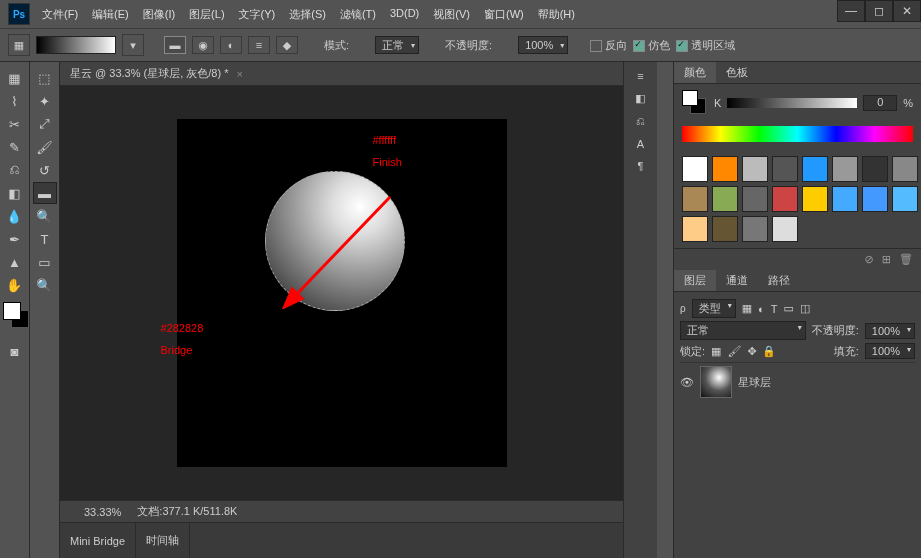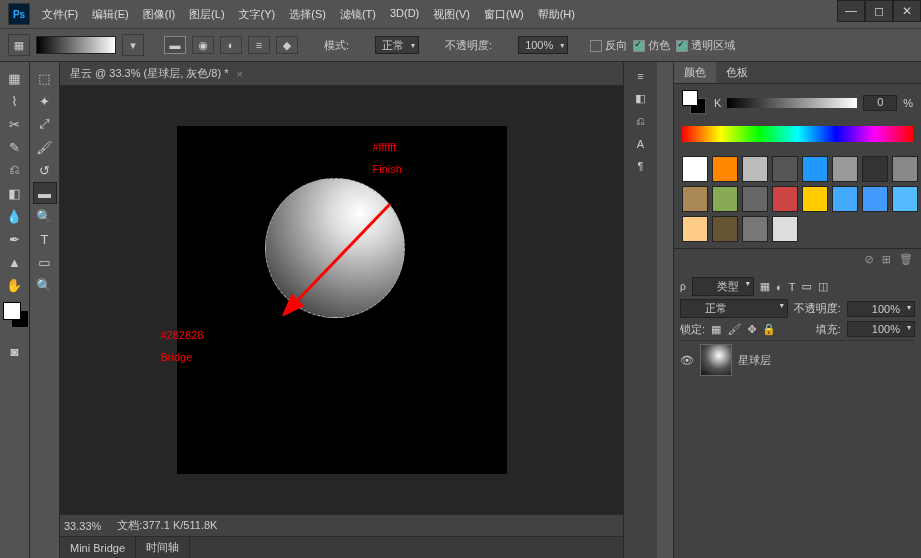--- a/index.html
+++ b/index.html
@@ -31,42 +31,42 @@
 .sw-fg { width:18px; height:18px; background:#fff; border:1px solid #000; position:absolute; top:0; left:0; }
 .sw-bg { width:18px; height:18px; background:#000; border:1px solid #555; position:absolute; top:8px; left:8px; }
 .doc-area { flex:1; background:#262626; display:flex; flex-direction:column; position:relative; }
 .doc-tab { height:24px; background:#424242; display:flex; align-items:center; padding:0 10px; border-bottom:1px solid #2a2a2a; }
 .doc-tab-x { margin-left:8px; color:#888; }
 .canvas-wrap { flex:1; display:flex; align-items:center; justify-content:center; position:relative; }
 .canvas { width:330px; height:348px; background:#000; position:relative; }
 .sphere { width:140px; height:140px; border-radius:50%; position:absolute; top:52px; left:88px; background:radial-gradient(circle at 68% 25%,#fff 0%,#ddd 20%,#888 55%,#333 90%); border:1px dashed #aaa; }
 .arrow { position:absolute; top:70px; left:105px; }
 .anno { position:absolute; color:#ff0000; font-family:"Courier New",monospace; font-size:19px; line-height:22px; }
-.status { height:22px; background:#424242; display:flex; align-items:center; padding:0 4px; border-top:1px solid #2a2a2a; gap:16px; }
-.tabs2 { height:22px; background:#3a3a3a; display:flex; align-items:center; border-top:1px solid #2a2a2a; }
+.status { height:22px; background:#424242; display:flex; align-items:center; padding:0 24px; border-top:1px solid #2a2a2a; gap:16px; }
+.tabs2 { height:36px; background:#3a3a3a; display:flex; align-items:center; border-top:1px solid #2a2a2a; }
 .tabs2 span { padding:0 10px; height:100%; display:flex; align-items:center; border-right:1px solid #2a2a2a; }
 .midcol { width:34px; background:#424242; border-left:1px solid #2a2a2a; display:flex; flex-direction:column; align-items:center; padding-top:8px; gap:10px; }
 .panels { width:248px; background:#424242; border-left:1px solid #2a2a2a; display:flex; flex-direction:column;margin-left:16px; }
 .panel-tabs { height:22px; background:#424242; display:flex; align-items:center; border-bottom:1px solid #2a2a2a; }
 .panel-tabs span { padding:0 10px; height:100%; display:flex; align-items:center; }
 .panel-tabs .act { background:#535353; }
 .panel-body { padding:6px 8px; }
 .color-row { display:flex; align-items:center; gap:6px; }
 .mini-sw { position:relative; width:26px; height:26px; }
 .mini-fg { width:16px; height:16px; background:#fff; border:1px solid #000; position:absolute; }
 .mini-bg { width:16px; height:16px; background:#000; border:1px solid #555; position:absolute; top:8px; left:8px; }
 .kslide { flex:1; height:10px; background:linear-gradient(90deg,#000,#fff); }
 .kval { width:34px; height:16px; background:#333; border:1px solid #222; text-align:center; }
 .spectrum { height:16px; margin:4px 8px 8px; background:linear-gradient(90deg,#f00,#ff0,#0f0,#0ff,#00f,#f0f,#f00); }
 .styles-grid { display:grid; grid-template-columns:repeat(8,26px); gap:4px; padding:6px 8px; }
 .style-sw { width:26px; height:26px; border:1px solid #222; }
 .panel-footer { height:22px; border-top:1px solid #2a2a2a; display:flex; align-items:center; justify-content:flex-end; gap:8px; padding:0 8px; color:#999; }
 .layers-body { padding:4px 6px; }
 .lay-row { display:flex; align-items:center; gap:6px; margin:3px 0; }
-.lay-combo { background:#333; border:1px solid #222; padding:1px 14px 1px 24px; position:relative; }
+.lay-combo { background:#333; border:1px solid #222; padding:1px 14px 1px 6px; position:relative; }
 .lay-combo::after { content:"▾"; position:absolute; right:3px; font-size:8px; }
 .lay-thumb { width:32px; height:32px; background:radial-gradient(circle at 60% 35%,#fff,#555,#111); border:1px solid #666; }
 .layer-item { display:flex; align-items:center; gap:6px; padding:3px 0; border-top:1px solid #333; }
 .eye { width:14px; }
 svg { display:block; }
 </style>
 </head>
 <body>
 
 <div class="titlebar">
@@ -228,20 +228,25 @@
         <div class="style-sw" style="background: rgb(102, 85, 51);"></div>
         <div class="style-sw" style="background: rgb(119, 119, 119);"></div>
         <div class="style-sw" style="background: rgb(221, 221, 221);"></div>
       </div>
     <div class="panel-footer">
       <span>⊘</span>
       <span>⊞</span>
       <span>🗑</span>
     </div>
 
+    <div class="panel-tabs">
+      <span class="act">图层</span>
+      <span>通道</span>
+      <span>路径</span>
+    </div>
     <div class="layers-body">
       <div class="lay-row">
         <span style="font-size:10px">ρ</span>
         <div class="lay-combo">类型</div>
         <span>▦</span>
         <span>◐</span>
         <span>T</span>
         <span>▭</span>
         <span>◫</span>
       </div>

